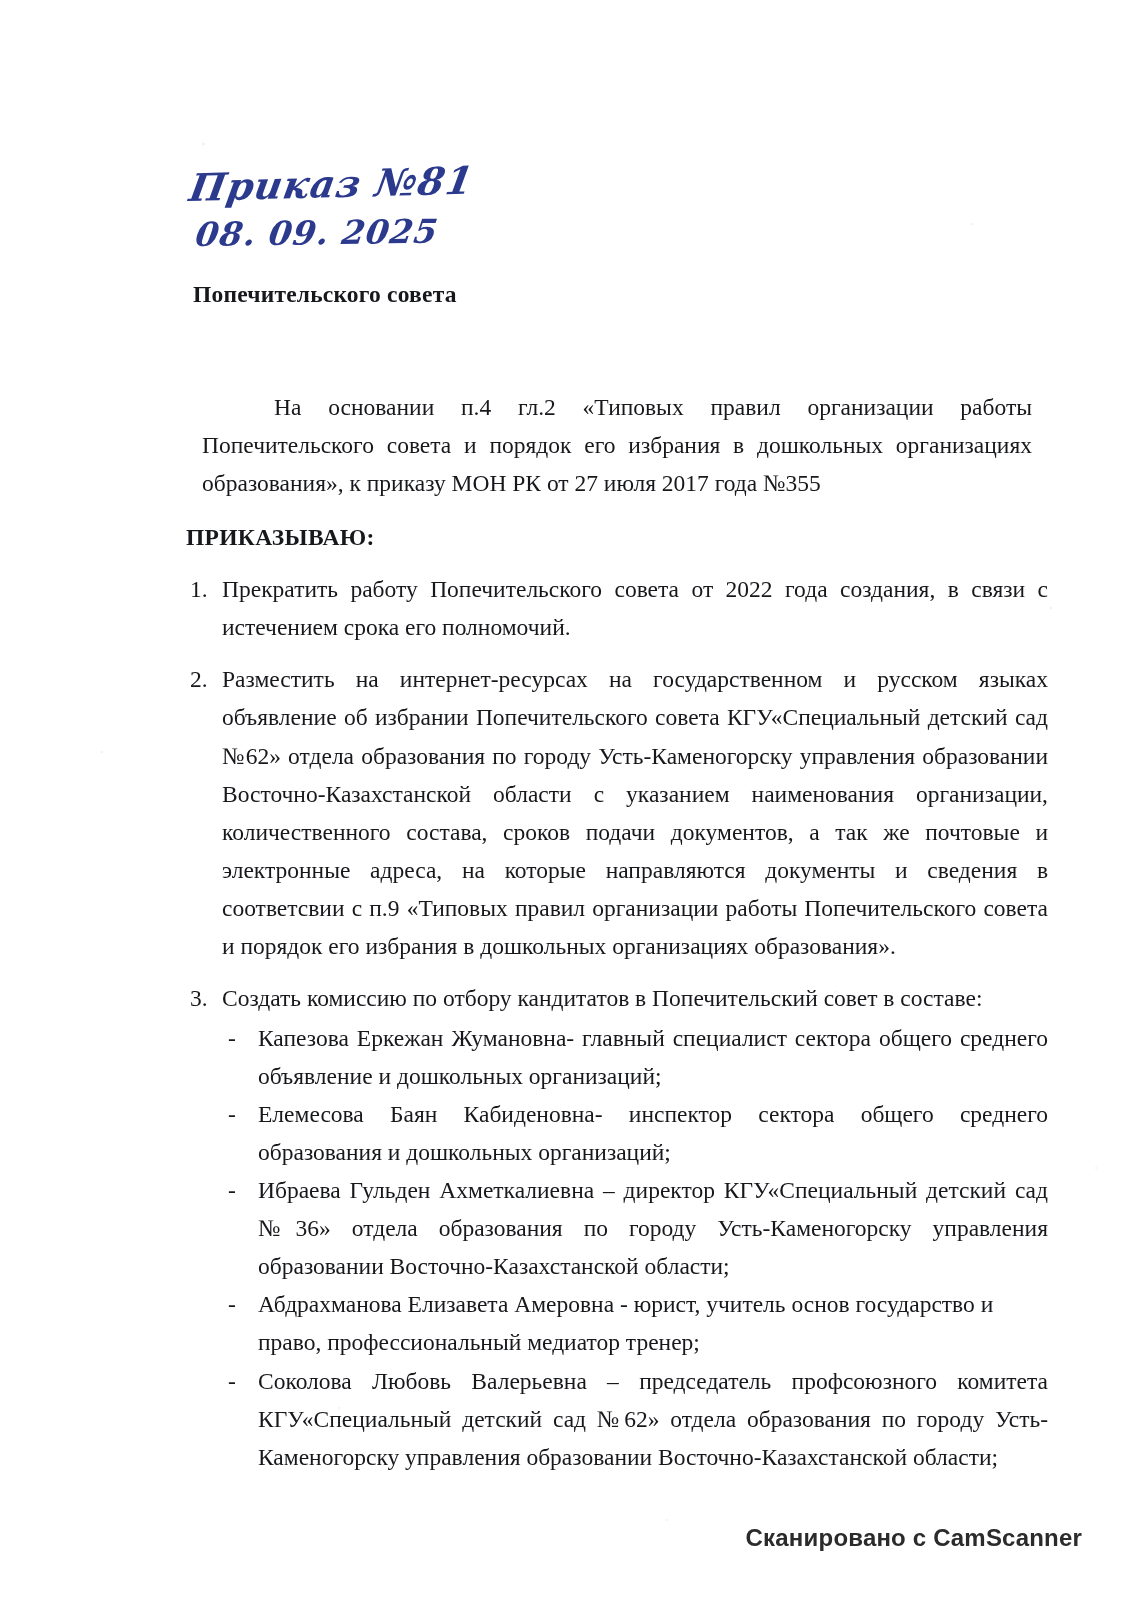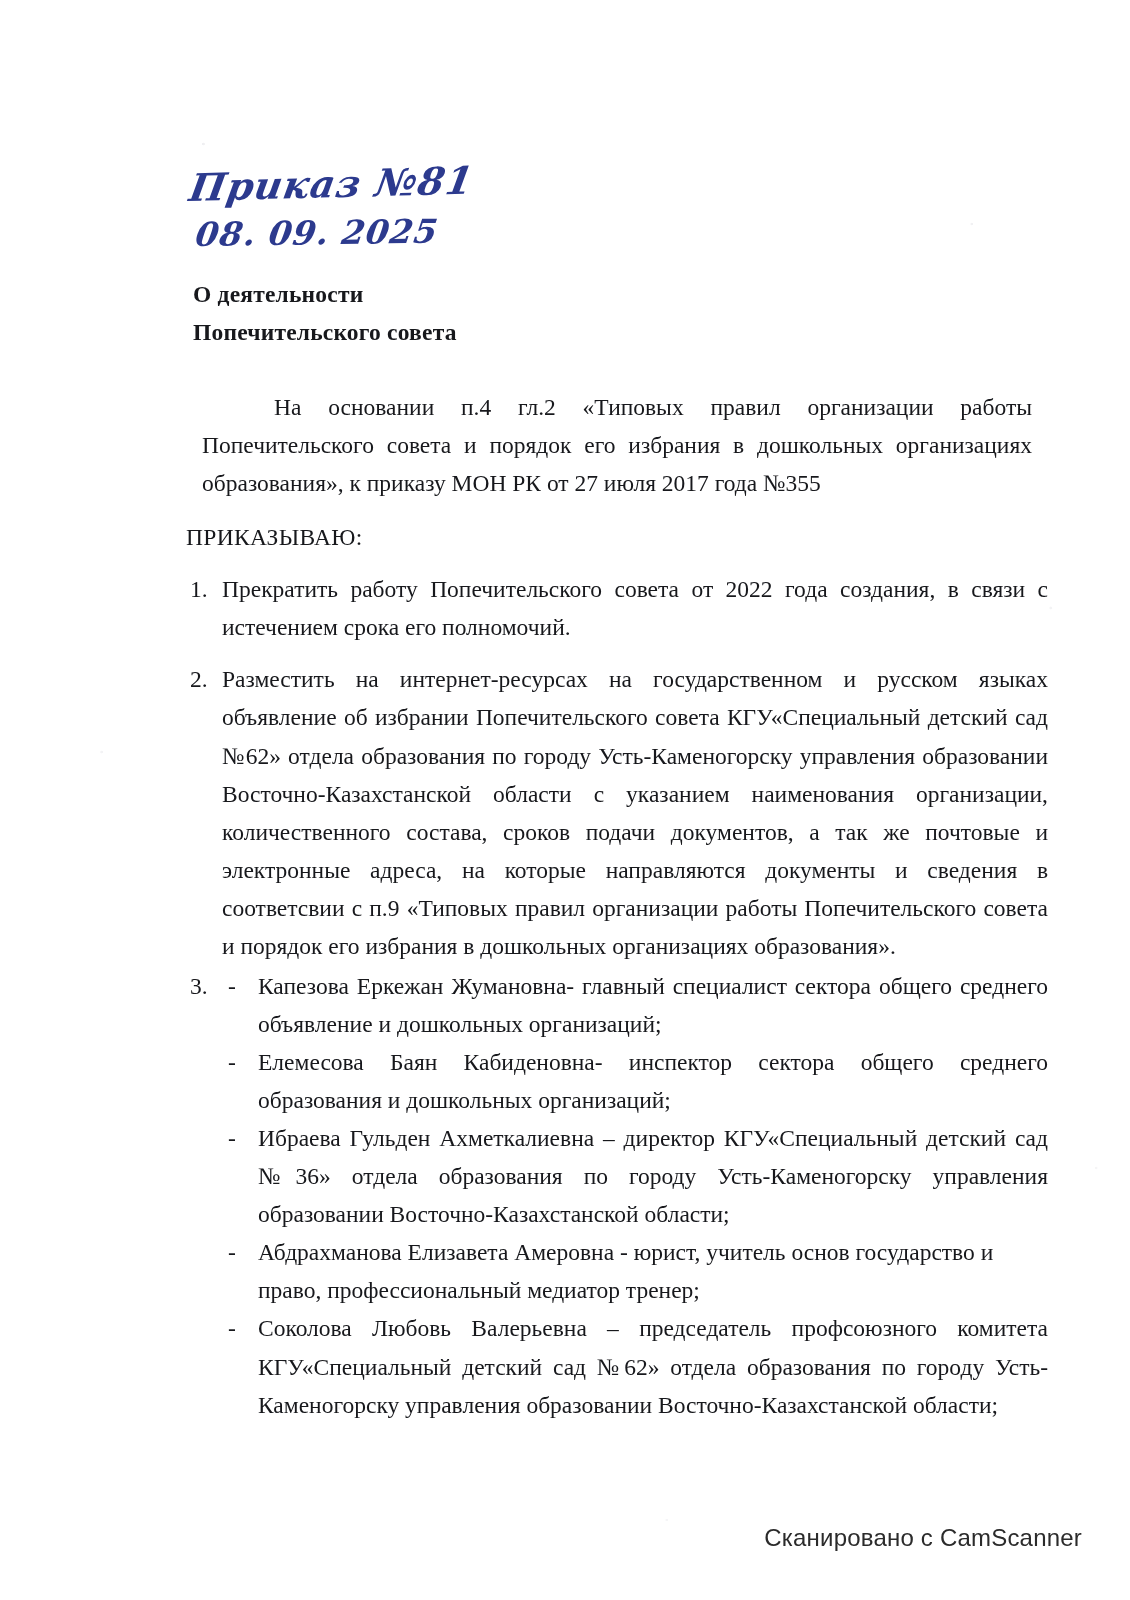--- a/index.html
+++ b/index.html
@@ -86,21 +86,21 @@
     line-height: 1.62;
   }
 
   .intro {
     text-align: justify;
     text-indent: 72px;
     margin: 16px;
     hyphens: none;
   }
   .order-word {
-    font-weight: normal;
+    font-weight: bold;
     margin: 2px 0 0 0;
     letter-spacing: 0.3px;
   }
 
   ol.items {
     list-style: none;
     margin: 0;
     padding: 0;
   }
   ol.items > li {
@@ -138,56 +138,57 @@
   .watermark {
     position: absolute;
     left: 0;
     right: 48px;
     top: 1524px;
     text-align: right;
     font-family: "Liberation Sans", "DejaVu Sans", sans-serif;
     font-size: 24px;
     color: #2b2b2b;
     letter-spacing: 0.2px;
+    font-weight: bold;
   }
 </style>
 </head>
 <body>
 
 <div class="page">
 
   <div class="scan-noise"></div>
 
   <div class="handwriting">
     <div class="hw-line1">Приказ №81</div>
     <div class="hw-line2">08. 09. 2025</div>
   </div>
 
   <div class="subject">
-    <div>О деятельности</div>
     <div>Попечительского совета</div>
   </div>
 
   <div class="body">
 
     <p class="intro">На основании п.4 гл.2 «Типовых правил организации работы Попечительского совета и порядок его избрания в дошкольных организациях образования», к приказу МОН РК от 27 июля 2017 года №355</p>
 
     <p class="order-word">ПРИКАЗЫВАЮ:</p>
 
     <ol class="items">
       <li>
         <span class="num">1.</span>
         <span class="txt">Прекратить   работу Попечительского совета от 2022 года создания, в связи с истечением срока его полномочий.</span>
       </li>
       <li>
         <span class="num">2.</span>
         <span class="txt">Разместить на интернет-ресурсах на государственном и русском языках объявление об избрании Попечительского совета КГУ«Специальный детский сад №62» отдела образования по городу Усть-Каменогорску управления образовании Восточно-Казахстанской области с указанием наименования организации, количественного состава, сроков подачи документов, а так же почтовые и электронные адреса, на которые направляются документы и сведения в соответсвии с п.9 «Типовых правил организации работы  Попечительского совета и порядок его избрания в дошкольных организациях образования».</span>
       </li>
       <li>
         <span class="num">3.</span>
+        <span class="txt">Создать комиссию по отбору кандитатов  в Попечительский совет  в составе:</span>
 
         <ul class="people">
           <li>
             <span class="dash">-</span>
             <span class="txt">Капезова Еркежан Жумановна- главный специалист сектора общего среднего объявление и дошкольных организаций;</span>
           </li>
           <li>
             <span class="dash">-</span>
             <span class="txt">Елемесова Баян Кабиденовна- инспектор сектора общего среднего образования и дошкольных организаций;</span>
           </li>

